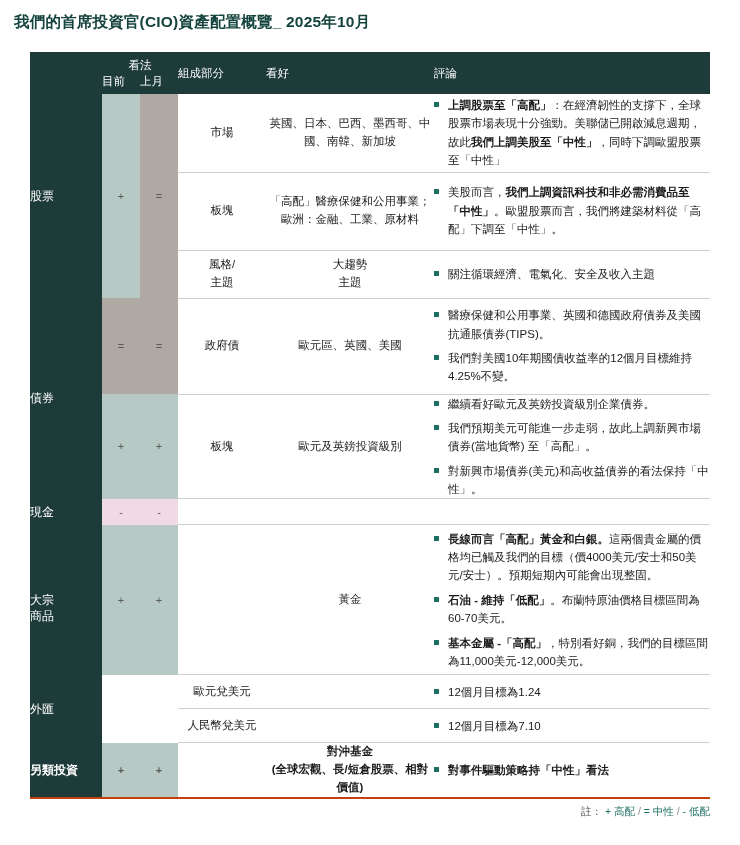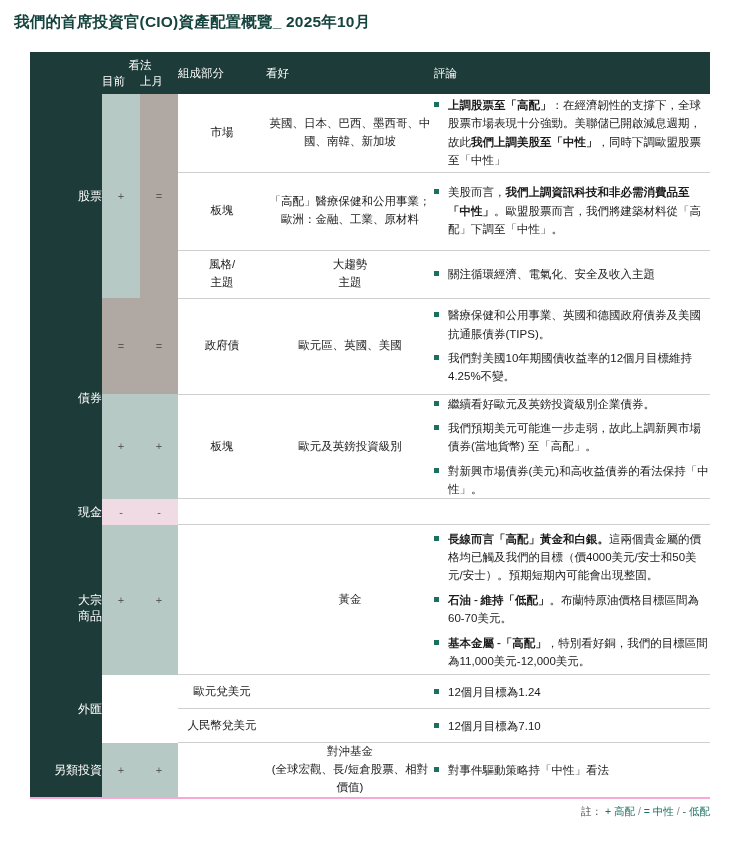--- a/index.html
+++ b/index.html
@@ -52,21 +52,21 @@
   }
   .hdr-view-sub span {
     flex: 1;
     font-size: 11.5px;
   }
 
   .rowlabel {
     font-size: 12px;
     color: #ffffff;
     background: #1d3b38;
-    text-align: right;
+    text-align: left;
     line-height: 1.35;
   }
 
   .sig {
     text-align: center;
     font-size: 11px;
     color: #5a5a5a;
   }
   .sig-eq { background: #b7c9c4; }
   .sig-eq2 { background: #b0a8a3; }
@@ -97,24 +97,24 @@
     margin-bottom: 6px;
   }
   .bullets li:last-child { margin-bottom: 0; }
   .bullets li::before {
     content: "";
     position: absolute;
     left: 0; top: 6px;
     width: 5px; height: 5px;
     background: #1d6f62;
   }
-  .bullets b { font-weight: bold; font-family: Liberation Serif, serif; }
+  .bullets b { font-weight: bold; }
 
   .bline { border-bottom: 1px solid #cfcfcf; }
-  .thick-bottom { border-bottom: 2px solid #f9a8d4; }
+  .thick-bottom { border-bottom: 2px solid #c2410c; font-weight: bold; }
 
   .footnote {
     position: absolute;
     right: 30px; top: 805px;
     font-size: 10.5px;
     color: #4a4a4a;
   }
   .footnote .fn-g { color: #1d6f62; }
   .footnote .fn-sep { color: #8a8a8a; }
 </style>

